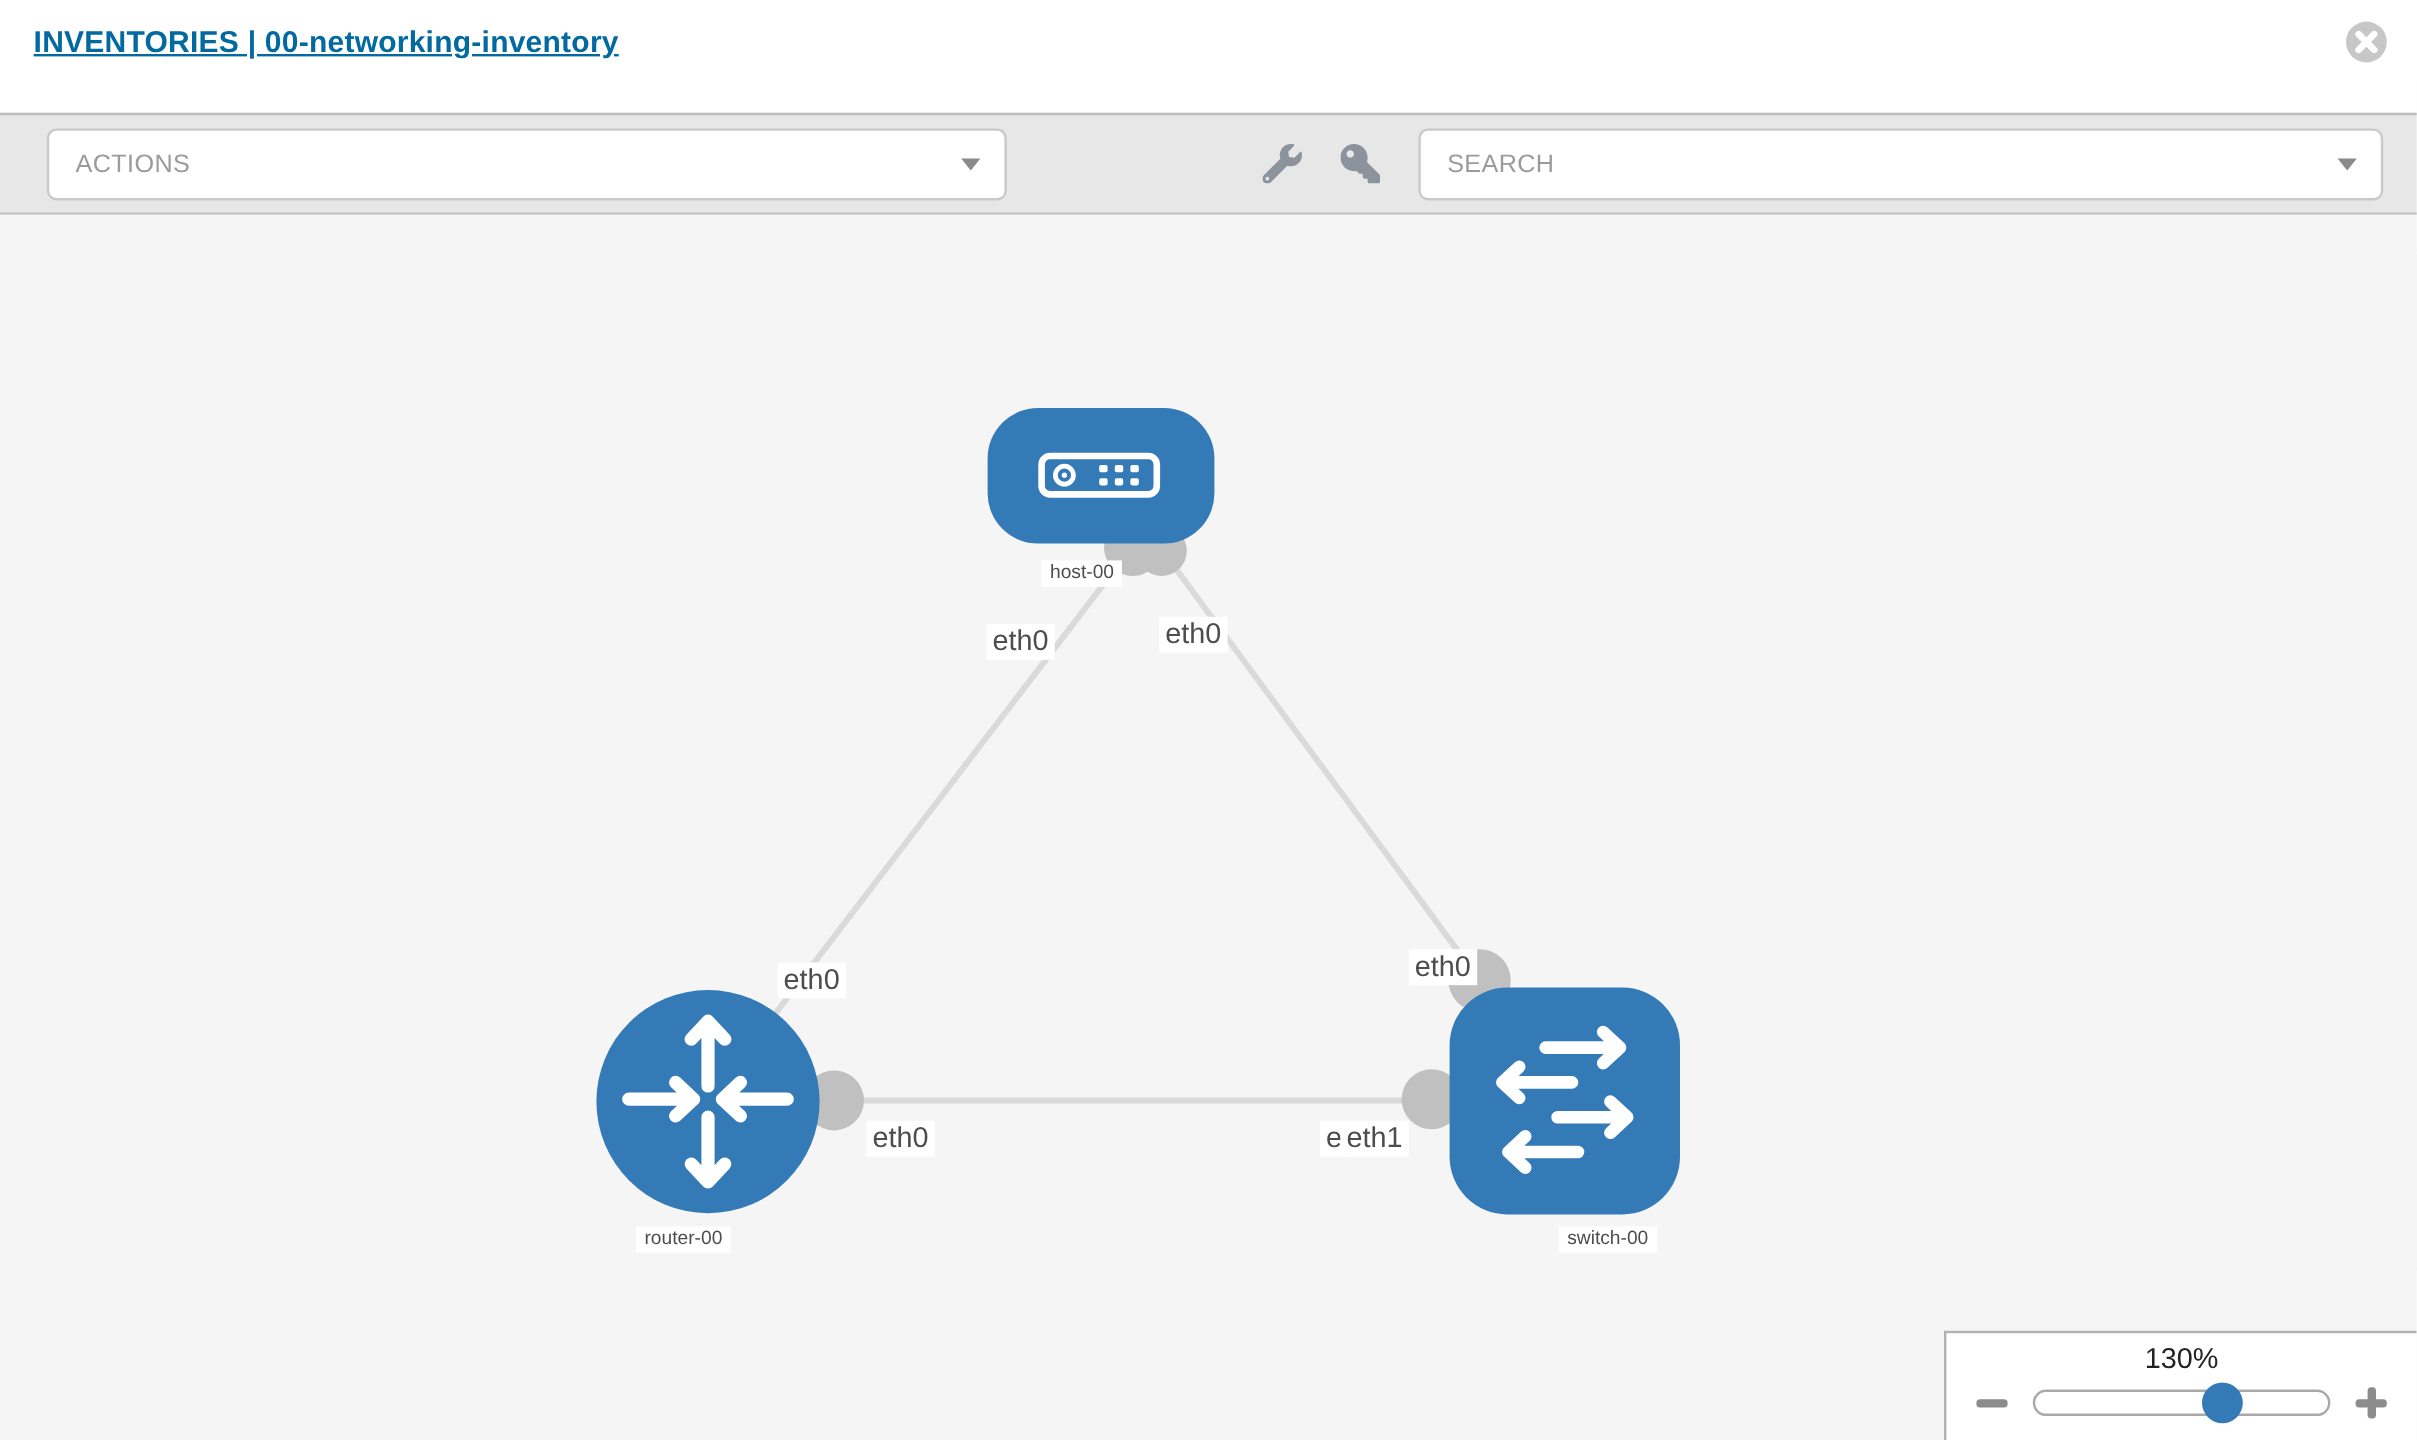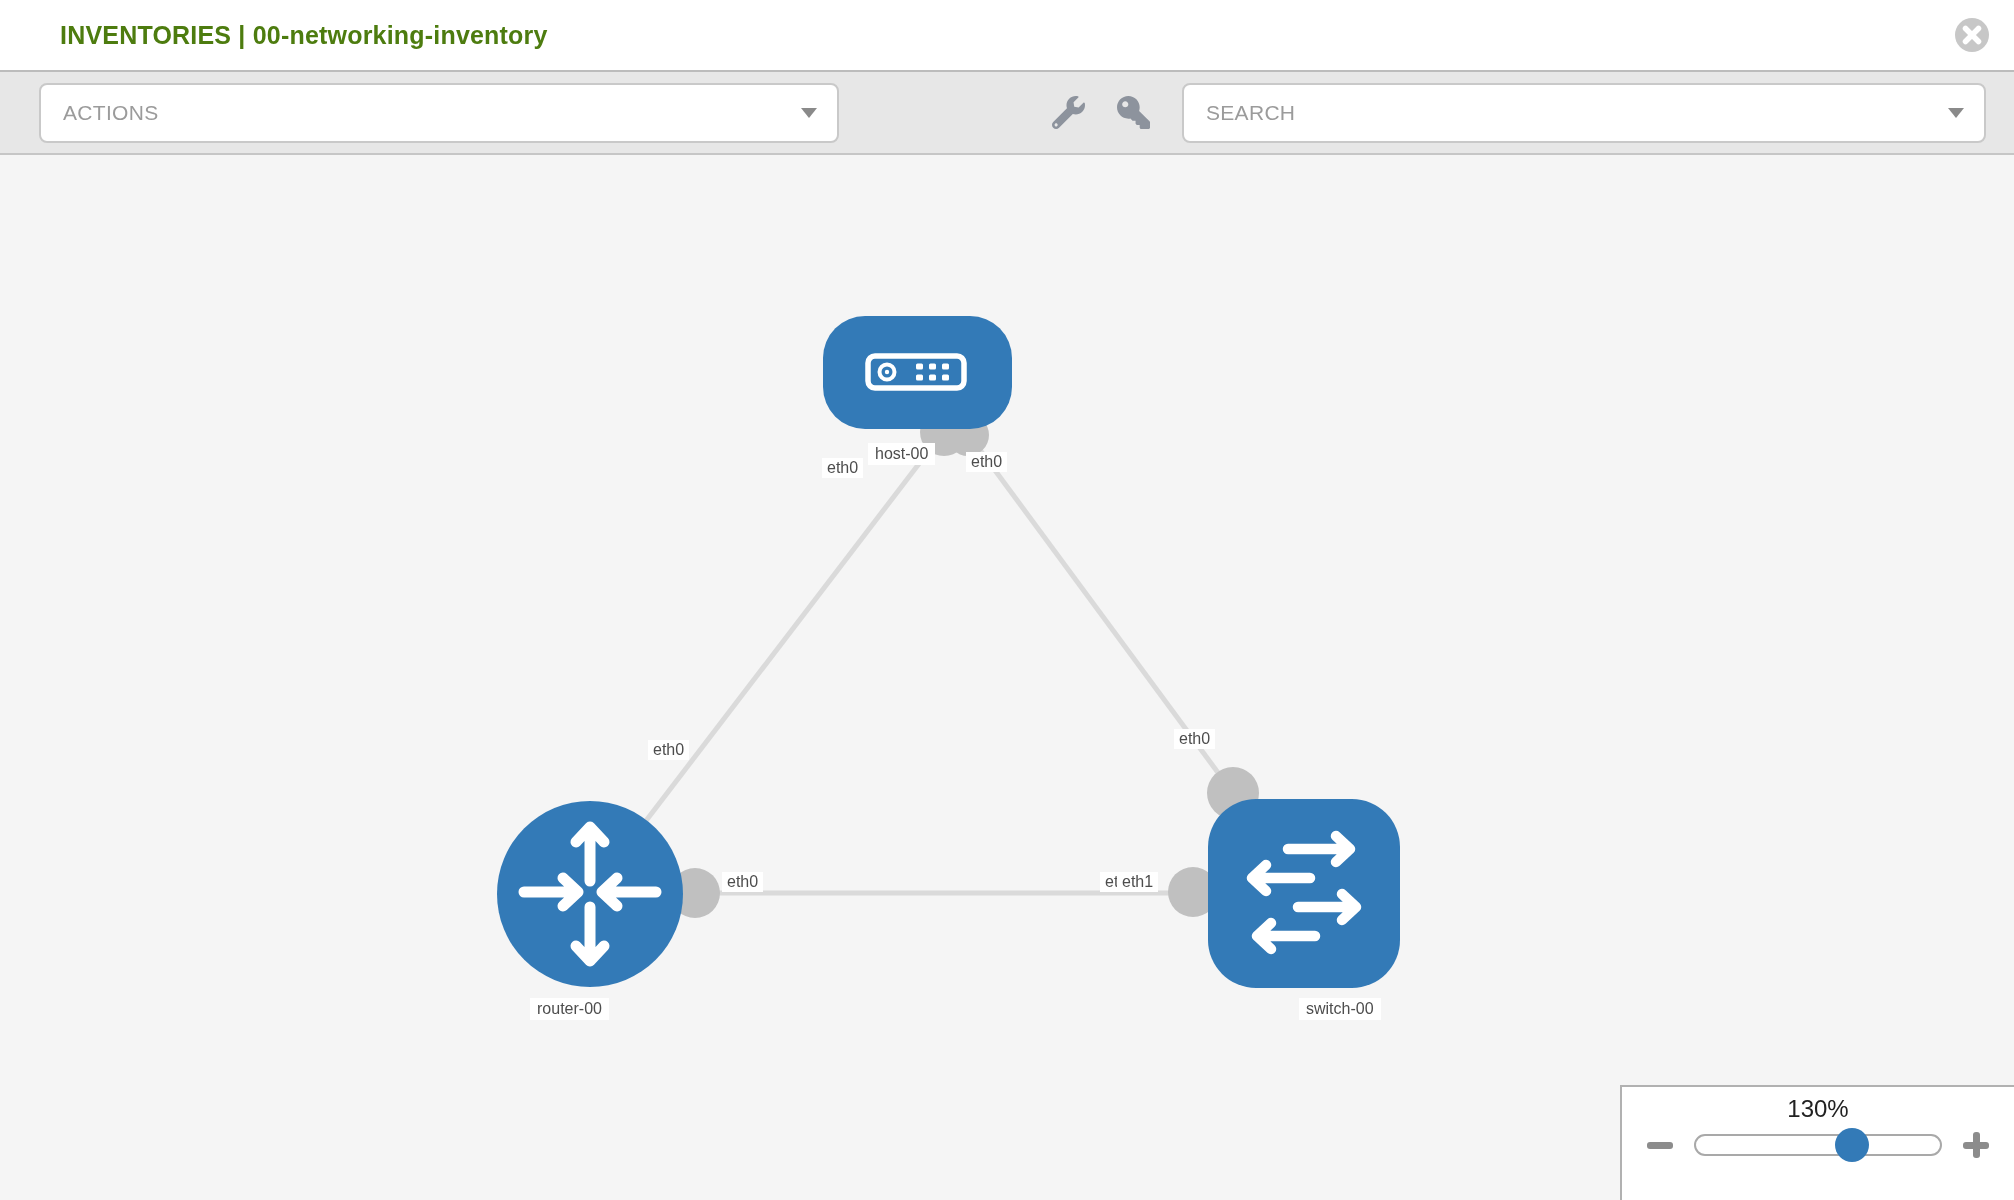--- a/index.html
+++ b/index.html
@@ -13,43 +13,43 @@
     --border-gray:#c0c0c0;
   }
   *{margin:0;padding:0;box-sizing:border-box;}
   html,body{width:2014px;height:1200px;overflow:hidden;}
   body{font-family:"Liberation Sans",sans-serif;background:#fff;}
 
   .app{width:2014px;height:1200px;position:relative;background:#fff;}
 
   
   .header{height:70px;background:#fff;position:relative;display:flex;align-items:center;}
-  .page-title{font-size:25px;font-weight:700;color:#4d7c0f;margin-left:60px;letter-spacing:.2px;}
+  .page-title{font-size:25px;font-weight:700;color:#0369a1;margin-left:28px;letter-spacing:.2px;text-decoration:underline;}
   .close-btn{position:absolute;right:24px;top:17px;width:36px;height:36px;border:none;background:transparent;cursor:pointer;padding:0;}
 
   
-  .toolbar{height:85px;background:var(--toolbar-bg);border-top:2px solid #bcbcbc;border-bottom:2px solid #c6c6c6;position:relative;}
+  .toolbar{height:85px;background:var(--toolbar-bg);border-top:2px solid #bcbcbc;border-bottom:2px solid #c6c6c6;position:relative;margin-top:24px;}
   .select-box{position:absolute;top:50%;transform:translateY(-50%);height:60px;background:#fff;border:2px solid #c9c9c9;border-radius:8px;display:flex;align-items:center;justify-content:space-between;padding:0 20px 0 22px;cursor:pointer;}
   .select-box .select-label{font-size:21px;color:var(--muted-text);letter-spacing:.3px;}
   .caret{width:0;height:0;border-left:8px solid transparent;border-right:8px solid transparent;border-top:10px solid #8a8a8a;}
   .actions-box{left:39px;width:800px;}
   .search-box{left:1182px;width:804px;}
   .tool-btn{position:absolute;top:50%;transform:translateY(-50%);width:40px;height:40px;border:none;background:transparent;cursor:pointer;display:flex;align-items:center;justify-content:center;padding:0;}
   .tool-btn svg{width:33px;height:33px;fill:#8d939d;}
   .wrench-btn{left:1048px;}
   .key-btn{left:1113px;}
   .key-btn svg{transform:scaleX(-1);}
 
   
   .canvas{position:relative;width:2014px;height:1045px;background:var(--canvas-bg);overflow:hidden;}
   .graph{position:absolute;left:0;top:0;}
 
   .chip{position:absolute;background:#fff;color:var(--chip-text);white-space:nowrap;line-height:1.15;}
   .node-chip{font-size:16px;padding:2px 7px;}
-  .if-chip{font-size:16px;padding:1px 5px;}
+  .if-chip{font-size:24px;padding:1px 5px;margin-top:38px;}
   .if-chip.clipped{width:25px;overflow:hidden;padding-right:0;}
 
   
   .zoom-panel{position:absolute;right:0;bottom:0;width:394px;height:115px;background:#fff;border-top:2px solid #b1b1b1;border-left:2px solid #b1b1b1;}
   .zoom-level{margin-top:8px;text-align:center;font-size:24px;color:#222;}
   .zoom-row{display:flex;align-items:center;padding:0 24px;margin-top:8px;}
   .zoom-btn{border:none;background:transparent;cursor:pointer;padding:0;display:flex;align-items:center;justify-content:center;width:28px;height:28px;}
   .minus-bar{width:26px;height:7px;border-radius:3px;background:#8c8c8c;}
   .plus-glyph{position:relative;width:26px;height:26px;}
   .plus-glyph::before{content:"";position:absolute;left:0;top:9.5px;width:26px;height:7px;border-radius:3px;background:#8c8c8c;}

